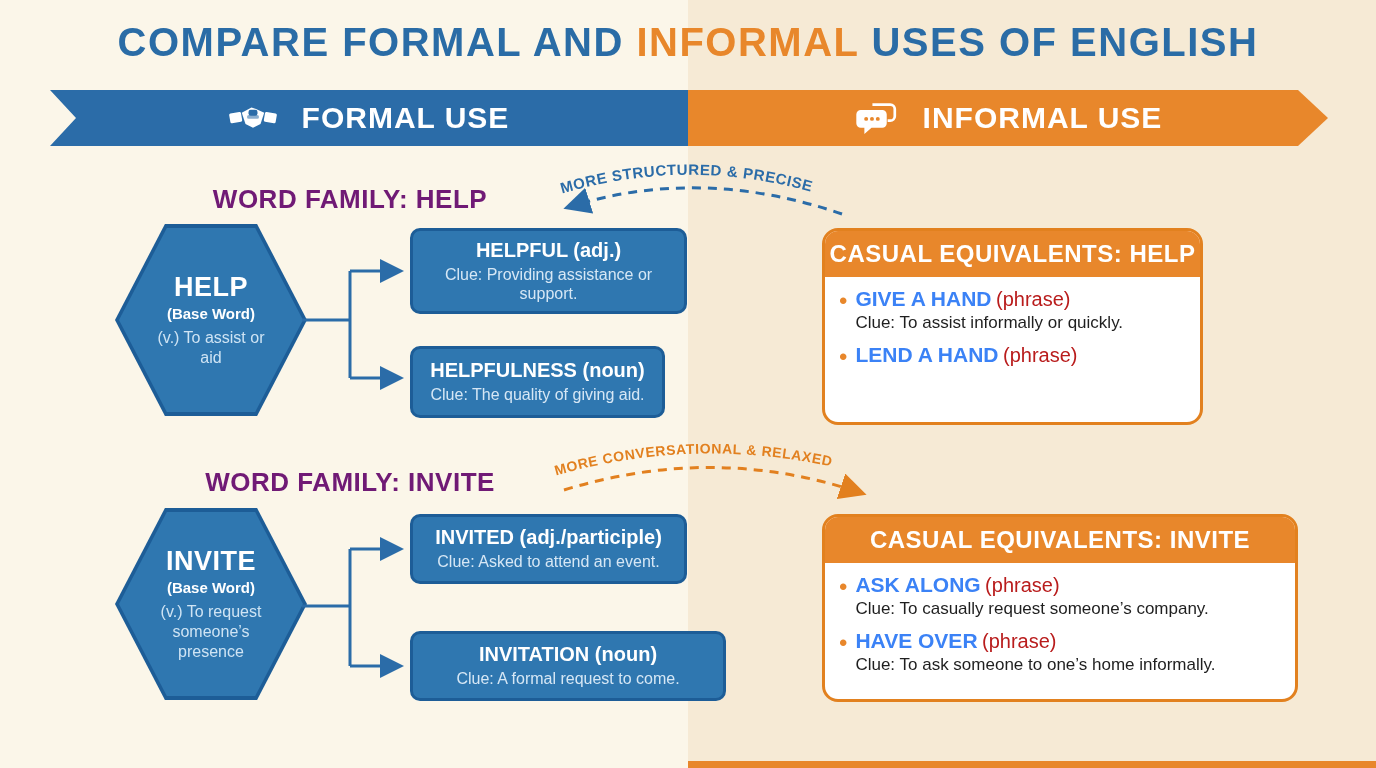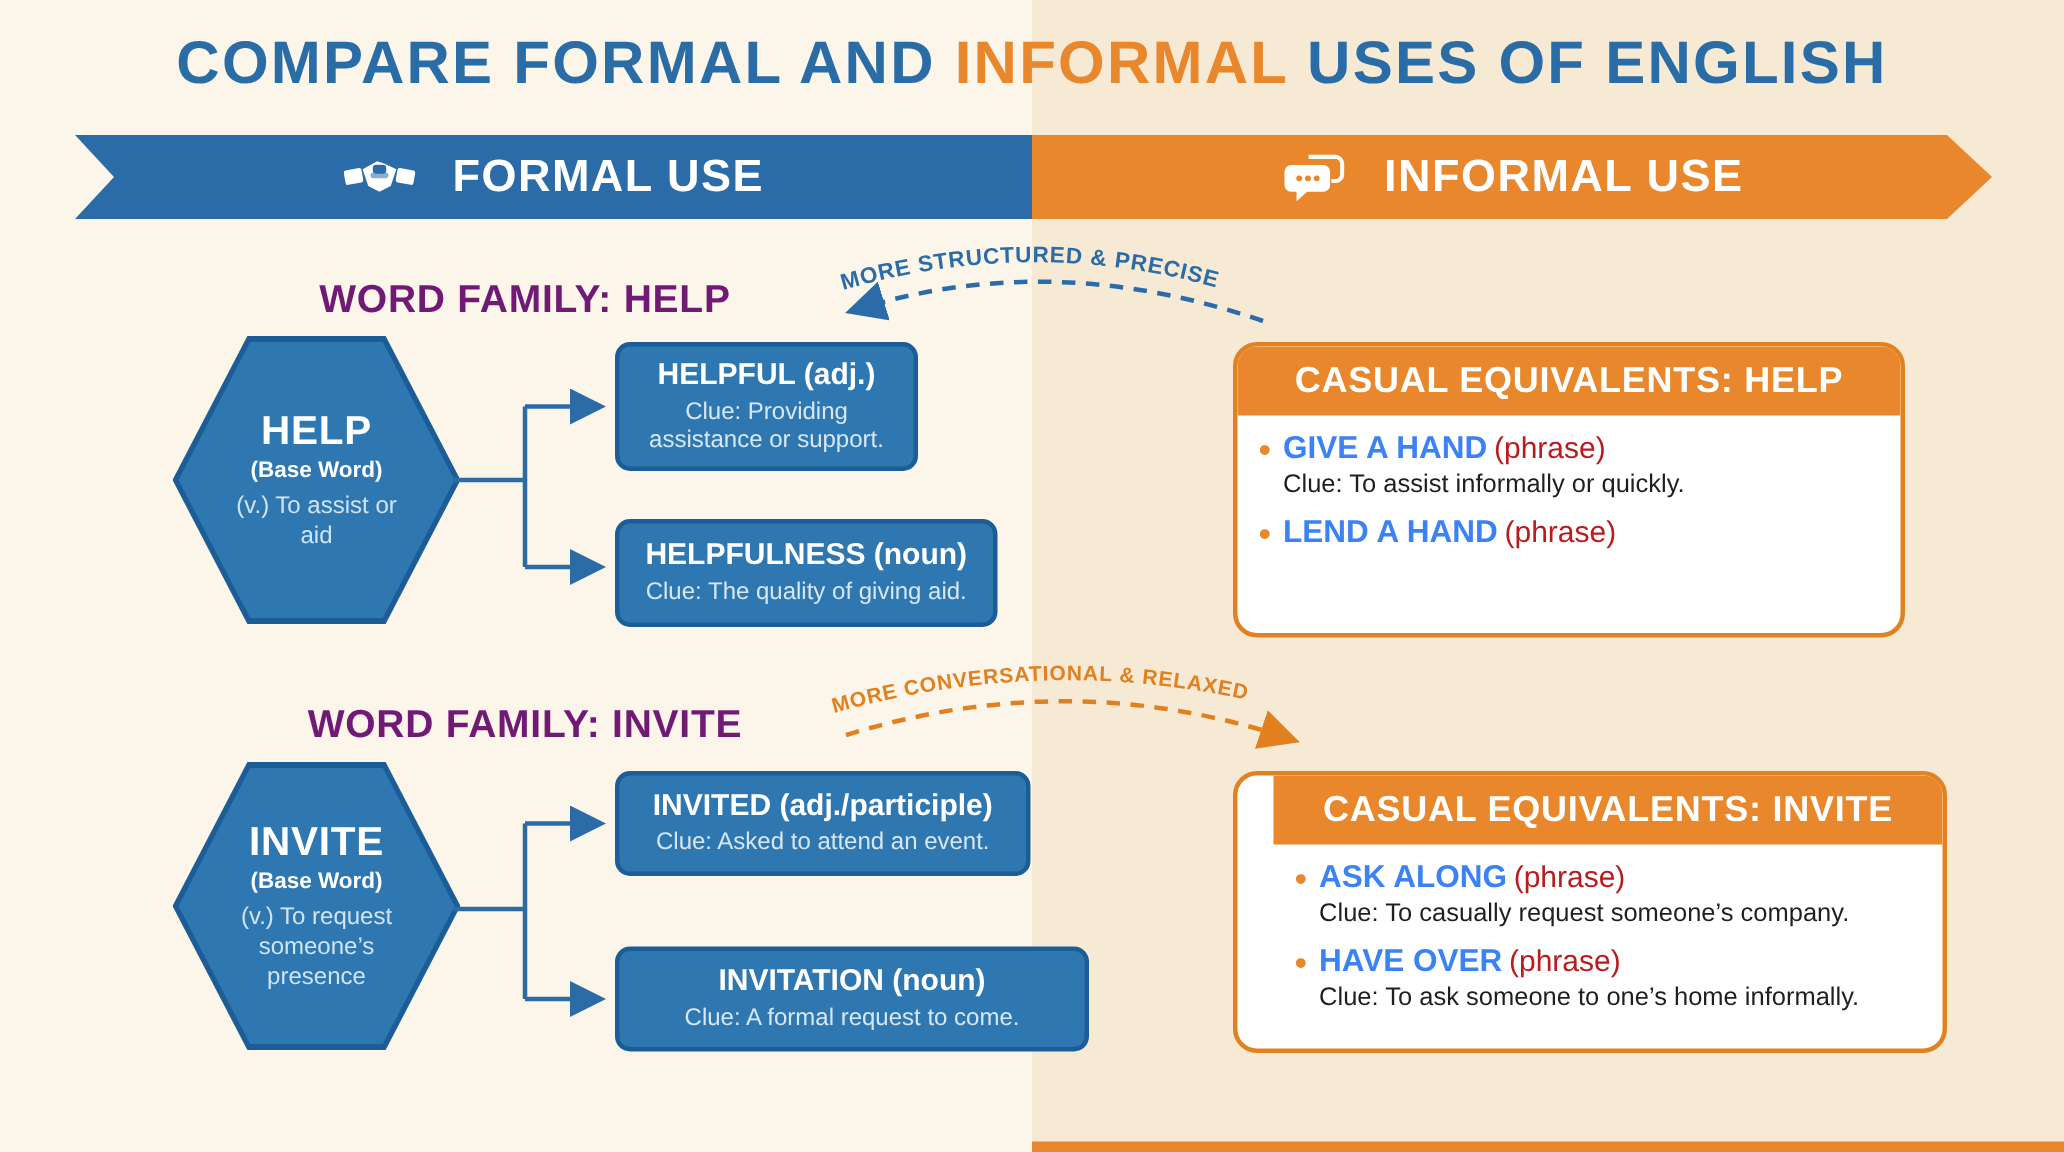--- a/index.html
+++ b/index.html
@@ -35,39 +35,39 @@
          text-align:center; color:#fff; padding:0 26px; }
   .hex-word { font-size:27px; font-weight:800; letter-spacing:0.5px; }
   .hex-sub  { font-size:15px; font-weight:800; margin-top:2px; }
   .hex-def  { font-size:16px; color:#cfe4f4; margin-top:6px; line-height:1.25; }
 
   .dbox { position:absolute; left:410px; background:#2f77b0; border:3px solid #1d5d97;
           border-radius:10px; color:#fff; display:flex; flex-direction:column;
           align-items:center; justify-content:center; text-align:center; padding:6px 10px; }
   .dbox-title { font-size:20px; font-weight:800; }
   .dbox-clue  { font-size:16px; color:#d6e7f5; line-height:1.2; margin-top:3px; }
-  .dbox-1a { top:228px; width:202px; height:86px; }
+  .dbox-1a { top:228px; width:277px; height:86px; }
   .dbox-1b { top:346px; width:255px; height:72px; }
   .dbox-2a { top:514px; width:277px; height:70px; }
   .dbox-2b { top:631px; width:316px; height:70px; }
 
   .connector { position:absolute; left:300px; width:115px; height:200px; }
   .connector-1 { top:222px; } .connector-2 { top:508px; }
 
   .arc { position:absolute; }
   .arc-top { left:552px; top:150px; width:300px; height:78px; }
   .arc-bottom { left:546px; top:430px; width:336px; height:82px; }
   .arc text { font-weight:800; letter-spacing:0.6px; }
   .arc-top text { fill:#2b6ca8; font-size:15px; }
   .arc-bottom text { fill:#e2801f; font-size:14px; }
 
   .card { position:absolute; left:822px; background:#fff; border:3px solid #e2811f;
           border-radius:16px; overflow:hidden; }
-  .card-1 { top:228px; width:448px; height:197px; }
-  .card-2 { top:514px; width:476px; height:188px;padding-left:24px; }
+  .card-1 { top:228px; width:381px; height:197px; }
+  .card-2 { top:514px; width:476px; height:188px; }
   .card-header { height:46px; background:#e8872b; color:#fff; display:flex;
           align-items:center; justify-content:center; font-size:24px; font-weight:800;
           letter-spacing:0.5px; }
   .card-body { padding:10px 16px 6px 14px; display:flex; flex-direction:column; gap:10px; }
   .card-item { display:flex; gap:8px; }
   .bullet { color:#e8872b; font-size:24px; line-height:1; padding-top:2px; }
   .phrase { color:#3b82f6; font-size:21px; font-weight:700; }
   .ptype  { color:#b91c1c; font-size:20px; }
   .pclue  { color:#1f1f1f; font-size:17px; margin-top:2px; }
 

